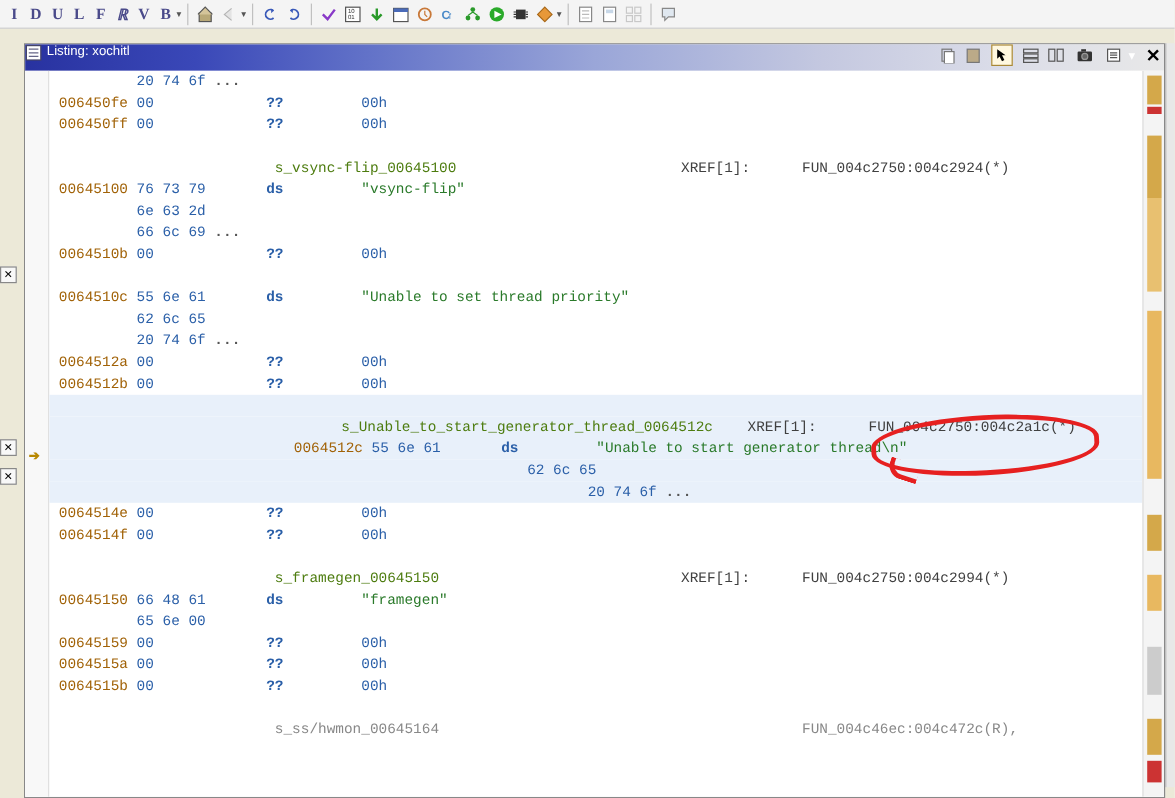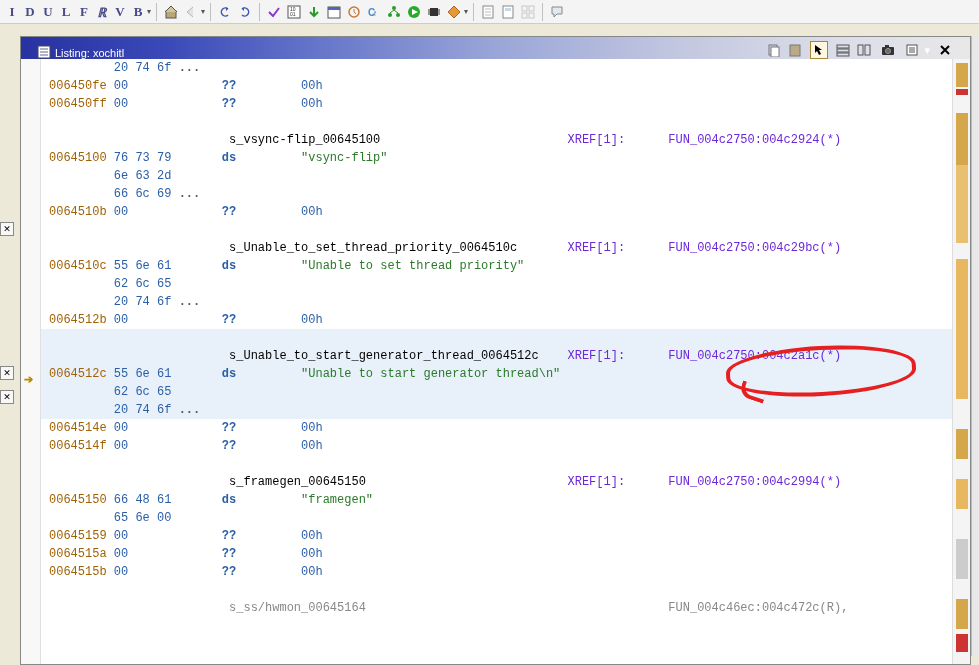--- a/index.html
+++ b/index.html
@@ -6,44 +6,44 @@
   body { font-family: "Segoe UI", Tahoma, sans-serif; font-size: 11px; background: #ece9d8; width: 979px; height: 665px; overflow: hidden; position: relative; }
   
   .toolbar-top { height: 24px; background: #f4f4f4; border-bottom: 1px solid #ccc; display: flex; align-items: center; padding: 0 4px; gap: 2px; }
   .toolbar-top .letter-btn { width: 16px; height: 18px; display: inline-flex; align-items: center; justify-content: center; font-family: Georgia, serif; font-weight: bold; color: #4a4a8a; cursor: pointer; font-size: 13px; }
   .toolbar-top .sep { width: 1px; height: 18px; background: #c0c0c0; margin: 0 3px; }
   .toolbar-top .icon-btn { width: 18px; height: 18px; display: inline-flex; align-items: center; justify-content: center; cursor: pointer; }
   .toolbar-top .arrow-dd { font-size: 8px; color: #555; margin-left: -1px; cursor: pointer; }
   
   .main-frame { position: absolute; left: 20px; top: 36px; right: 8px; bottom: 0; border: 1px solid #888; background: white; display: flex; flex-direction: column; }
   
-  .title-bar { height: 22px; background: linear-gradient(90deg, #2832a0 0%, #3a48b8 15%, #6272c8 30%, #9aa6d8 50%, #c4c8e0 70%, #dadce8 85%, #e8e8e8 100%); display: flex; align-items: flex-end; padding: 0 16px; color: white; font-size: 11px; }
+  .title-bar { height: 22px; background: linear-gradient(90deg, #2832a0 0%, #3a48b8 15%, #6272c8 30%, #9aa6d8 50%, #c4c8e0 70%, #dadce8 85%, #e8e8e8 100%); display: flex; align-items: flex-start; padding: 0 0; color: white; font-size: 11px; }
   .title-bar .title-icon { width: 14px; height: 14px; margin-right: 4px; }
   .title-bar .spacer { flex: 1; }
   .title-right-icons { display: flex; align-items: center; gap: 3px; }
   .title-right-icons .ticon { width: 18px; height: 18px; display: inline-flex; align-items: center; justify-content: center; cursor: pointer; }
   
   .listing-body { flex: 1; display: flex; overflow: hidden; background: white; }
   .gutter { width: 20px; background: #f8f8f8; border-right: 1px solid #e0e0e0; position: relative; }
   .gutter .arrow-marker { position: absolute; left: 3px; top: 314px; font-size: 11px; color: #b88800; font-weight: bold; }
   
   .code-area { flex: 1; overflow: auto; font-family: "Courier New", monospace; font-size: 12px; line-height: 18px; position: relative; }
   .code-area::-webkit-scrollbar { width: 16px; }
   .code-area::-webkit-scrollbar-track { background: #f0f0f0; }
   .code-area::-webkit-scrollbar-thumb { background: #c0c0c0; border: 1px solid #a0a0a0; }
   
   .row { height: 18px; white-space: pre; padding-left: 8px; }
-  .row.highlighted { background: #e8f0fa; }
+  .row.highlighted { background: #e8f0fa; text-align: center; }
   .addr { color: #a16207; }
   .bytes { color: #2a5fa8; }
   .mnem { color: #2a5fa8; font-weight: bold; }
   .str { color: #2a7a2a; }
   .op { color: #2a5fa8; }
-  .label { color: #000000; }
-  .xref { color: #6d28d9; margin-top: 22px; }
+  .label { color: #4d7c0f; }
+  .xref { color: #404040; margin-top: 22px; }
   .xrefgray { color: #888; }
   .more { color: #555; font-weight: bold; }
   
   .minimap { width: 18px; background: #f4f4f4; border-left: 1px solid #ddd; position: relative; }
   .minimap .mm-strip { position: absolute; right: 2px; width: 12px; }
   .mm1 { top: 4px; height: 24px; background: #d4a84a; }
   .mm1b { top: 30px; height: 6px; background: #cc3333; }
   .mm2 { top: 54px; height: 130px; background: linear-gradient(#d4a84a, #d4a84a 40%, #e8c070 40%, #e8c070); }
   .mm3 { top: 200px; height: 140px; background: #e8b860; }
   .mm4 { top: 370px; height: 30px; background: #d4a84a; }
@@ -274,24 +274,24 @@
         <div class="row"><span class="addr">         </span><span class="bytes">20 74 6f </span><span class="more">...</span></div>
         <div class="row"><span class="addr">006450fe </span><span class="bytes">00       </span>      <span class="mnem">??         </span><span class="op">00h</span></div>
         <div class="row"><span class="addr">006450ff </span><span class="bytes">00       </span>      <span class="mnem">??         </span><span class="op">00h</span></div>
         <div class="row">&nbsp;</div>
         <div class="row">                         <span class="label">s_vsync-flip_00645100                          </span><span class="xref">XREF[1]:      </span><span class="xref">FUN_004c2750:004c2924(*)</span></div>
         <div class="row"><span class="addr">00645100 </span><span class="bytes">76 73 79 </span>      <span class="mnem">ds         </span><span class="str">"vsync-flip"</span></div>
         <div class="row"><span class="addr">         </span><span class="bytes">6e 63 2d </span>      <span class="mnem">           </span></div>
         <div class="row"><span class="addr">         </span><span class="bytes">66 6c 69 </span><span class="more">...</span></div>
         <div class="row"><span class="addr">0064510b </span><span class="bytes">00       </span>      <span class="mnem">??         </span><span class="op">00h</span></div>
         <div class="row">&nbsp;</div>
-        <div class="row">                         <span class="label">s_Unable_to_set_thread_priority_0064510c       </span><span class="xref">XREF[1]:      </span><span class="xref">FUN_004c2750:004c29bc(*)</span></div>
         <div class="row"><span class="addr">0064510c </span><span class="bytes">55 6e 61 </span>      <span class="mnem">ds         </span><span class="str">"Unable to set thread priority"</span></div>
         <div class="row"><span class="addr">         </span><span class="bytes">62 6c 65 </span>      <span class="mnem">           </span></div>
         <div class="row"><span class="addr">         </span><span class="bytes">20 74 6f </span><span class="more">...</span></div>
+        <div class="row"><span class="addr">0064512a </span><span class="bytes">00       </span>      <span class="mnem">??         </span><span class="op">00h</span></div>
         <div class="row"><span class="addr">0064512b </span><span class="bytes">00       </span>      <span class="mnem">??         </span><span class="op">00h</span></div>
         <div class="row highlighted">&nbsp;</div>
         <div class="row highlighted">                         <span class="label">s_Unable_to_start_generator_thread_0064512c    </span><span class="xref">XREF[1]:      </span><span class="xref">FUN_004c2750:004c2a1c(*)</span></div>
         <div class="row highlighted"><span class="addr">0064512c </span><span class="bytes">55 6e 61 </span>      <span class="mnem">ds         </span><span class="str">"Unable to start generator thread\n"</span></div>
         <div class="row highlighted"><span class="addr">         </span><span class="bytes">62 6c 65 </span>      <span class="mnem">           </span></div>
         <div class="row highlighted"><span class="addr">         </span><span class="bytes">20 74 6f </span><span class="more">...</span></div>
         <div class="row"><span class="addr">0064514e </span><span class="bytes">00       </span>      <span class="mnem">??         </span><span class="op">00h</span></div>
         <div class="row"><span class="addr">0064514f </span><span class="bytes">00       </span>      <span class="mnem">??         </span><span class="op">00h</span></div>
         <div class="row">&nbsp;</div>
         <div class="row">                         <span class="label">s_framegen_00645150                            </span><span class="xref">XREF[1]:      </span><span class="xref">FUN_004c2750:004c2994(*)</span></div>

